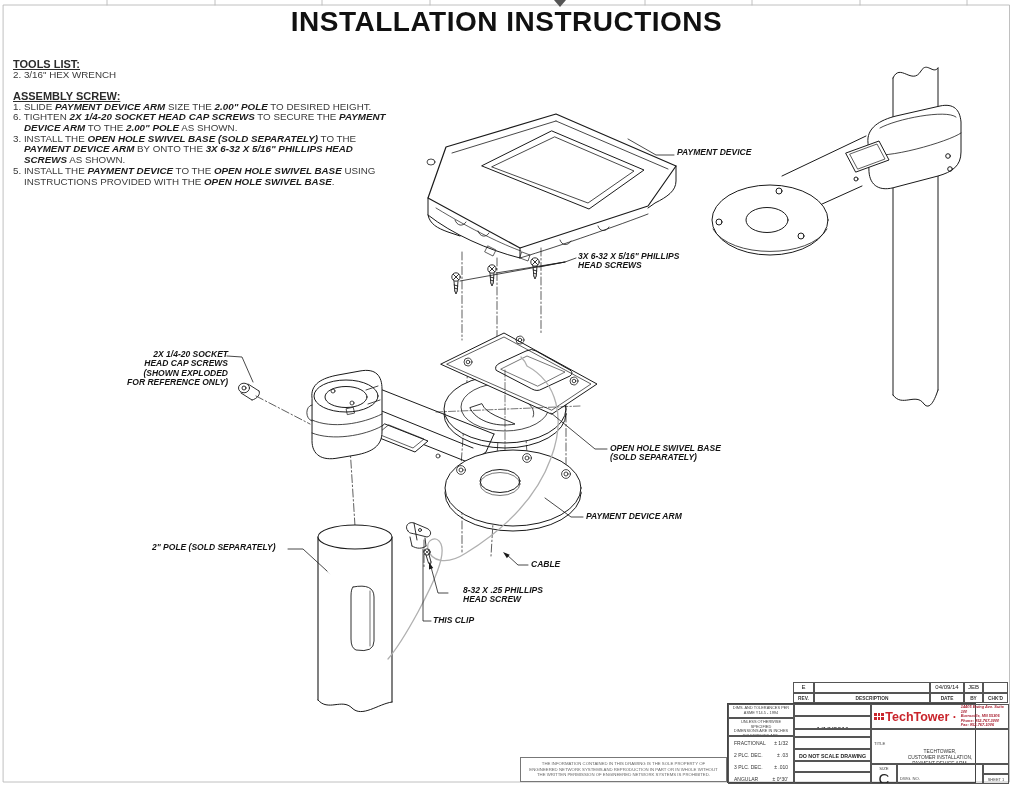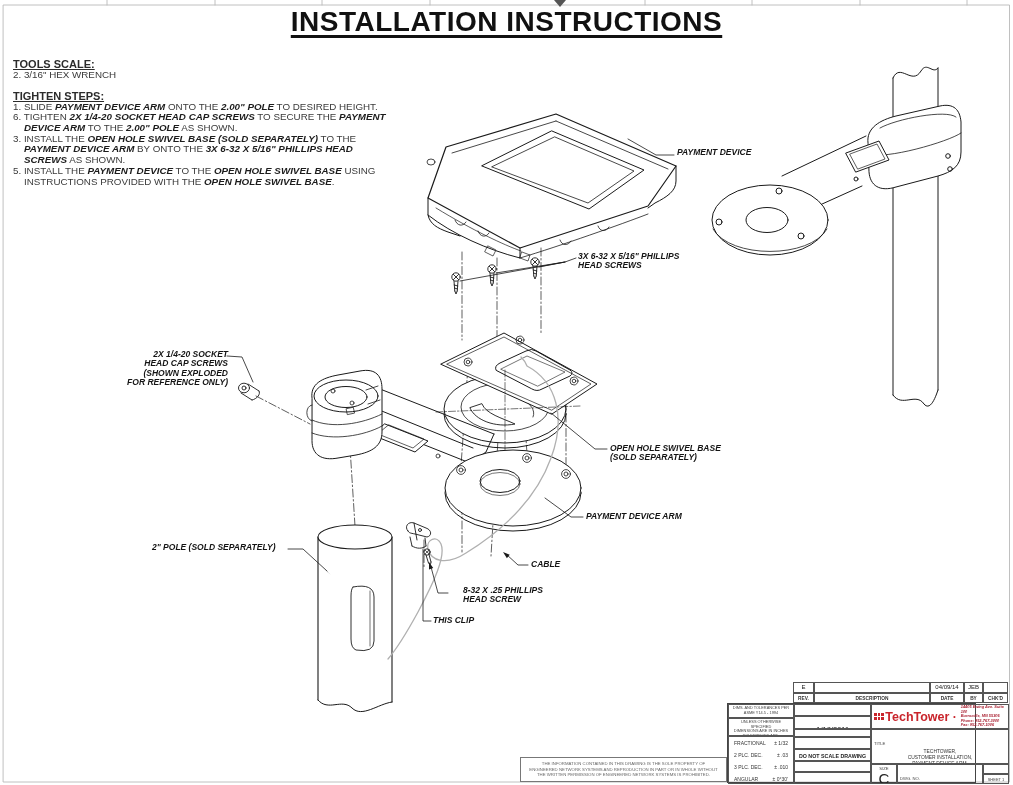--- a/index.html
+++ b/index.html
@@ -3,21 +3,21 @@
 <meta charset="utf-8">
 <style>
   html,body{margin:0;padding:0;background:#fff;}
   #sheet{position:relative;width:1013px;height:785px;background:#fff;overflow:hidden;
          font-family:"Liberation Sans",sans-serif;color:#222;}
   .abs{position:absolute;}
   .pre{white-space:pre-line;}
   
   #main-title{top:6px;left:0;right:0;text-align:center;}
   #main-title span{font-size:28px;font-weight:bold;color:#111;letter-spacing:.5px;
-      text-decoration:underline;text-decoration-thickness:2.5px;text-underline-offset:4px;}
+      text-decoration-thickness:2.5px;text-underline-offset:4px;}
   
   #text-col{left:13px;top:58px;width:382px;}
   .sec-head{font-size:11px;font-weight:bold;text-decoration:underline;color:#2b2b2b;margin:0;}
   .plain-item{font-size:9.8px;line-height:10.6px;color:#3a3a3a;}
   .step{font-size:9.8px;line-height:10.7px;color:#3a3a3a;padding-left:11px;text-indent:-11px;}
   .sb{font-weight:bold;font-style:italic;color:#1c1c1c;}
   .gap8{height:9px;}
   
   .callout{position:absolute;font-size:8.5px;line-height:9.4px;font-weight:bold;
            font-style:italic;color:#141414;white-space:pre-line;}
@@ -222,25 +222,25 @@
         <polygon points="429,562 433.2,568 429,569.4"></polygon>
       </g>
     </g>
   </svg>
 
   <div class="abs" id="main-title">
     <span>INSTALLATION INSTRUCTIONS</span>
   </div>
 
   <div class="abs" id="text-col">
-    <p class="sec-head">TOOLS SCALE:</p>
+    <p class="sec-head">TOOLS LIST:</p>
     <div class="plain-item">2. 3/16" HEX WRENCH</div>
     <div class="gap8"></div>
-    <p class="sec-head">TIGHTEN STEPS:</p>
-    <div class="step"><span>1. SLIDE </span><span class="sb">PAYMENT DEVICE ARM</span><span> ONTO THE </span><span class="sb">2.00" POLE</span><span> TO DESIRED HEIGHT.</span><span class="sb"></span><span></span></div>
+    <p class="sec-head">ASSEMBLY SCREW:</p>
+    <div class="step"><span>1. SLIDE </span><span class="sb">PAYMENT DEVICE ARM</span><span> SIZE THE </span><span class="sb">2.00" POLE</span><span> TO DESIRED HEIGHT.</span><span class="sb"></span><span></span></div>
     <div class="step"><span>6. TIGHTEN </span><span class="sb">2X 1/4-20 SOCKET HEAD CAP SCREWS</span><span> TO SECURE THE </span><span class="sb">PAYMENT DEVICE ARM</span><span> TO THE </span><span class="sb">2.00" POLE</span><span> AS SHOWN.</span></div>
     <div class="step"><span>3. INSTALL THE </span><span class="sb">OPEN HOLE SWIVEL BASE (SOLD SEPARATELY)</span><span> TO THE </span><span class="sb">PAYMENT DEVICE ARM</span><span> BY ONTO THE </span><span class="sb">3X 6-32 X 5/16" PHILLIPS HEAD SCREWS</span><span> AS SHOWN.</span></div>
     <div class="step"><span>5. INSTALL THE </span><span class="sb">PAYMENT DEVICE</span><span> TO THE </span><span class="sb">OPEN HOLE SWIVEL BASE</span><span> USING INSTRUCTIONS PROVIDED WITH THE </span><span class="sb">OPEN HOLE SWIVEL BASE</span><span>.</span></div>
   </div>
 
   <div class="callout" style="left:677px;top:148px">PAYMENT DEVICE</div>
   <div class="callout" style="left:578px;top:252px">3X 6-32 X 5/16" PHILLIPS
 HEAD SCREWS</div>
   <div class="callout ra" style="left:116px;top:350px;width:112px">2X 1/4-20 SOCKET
 HEAD CAP SCREWS

